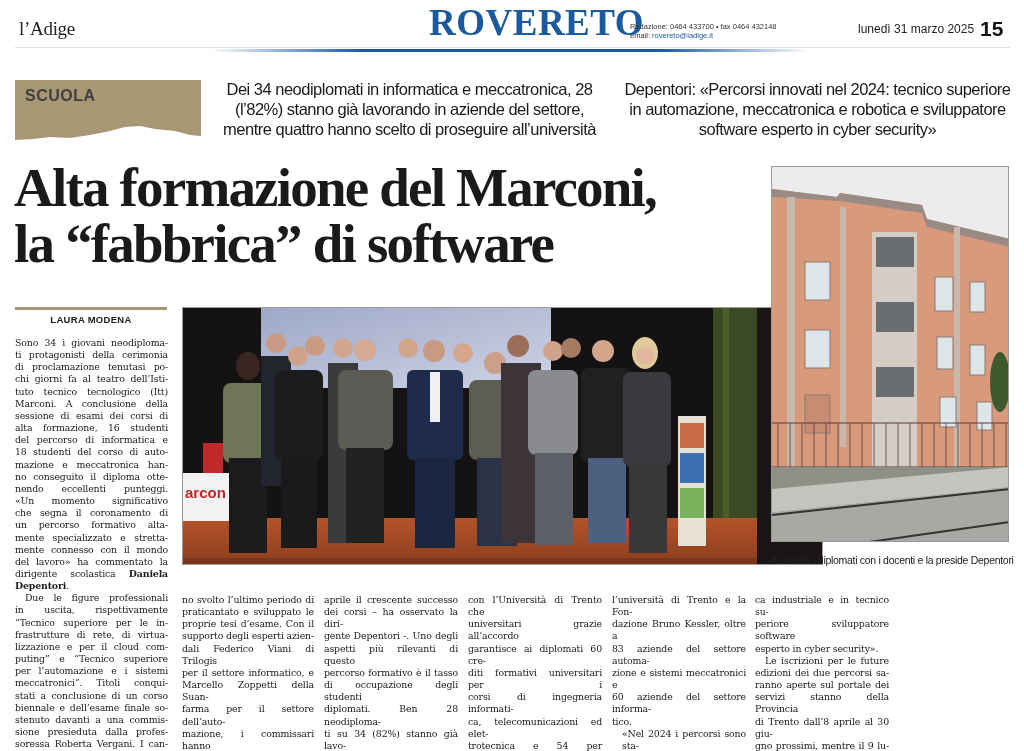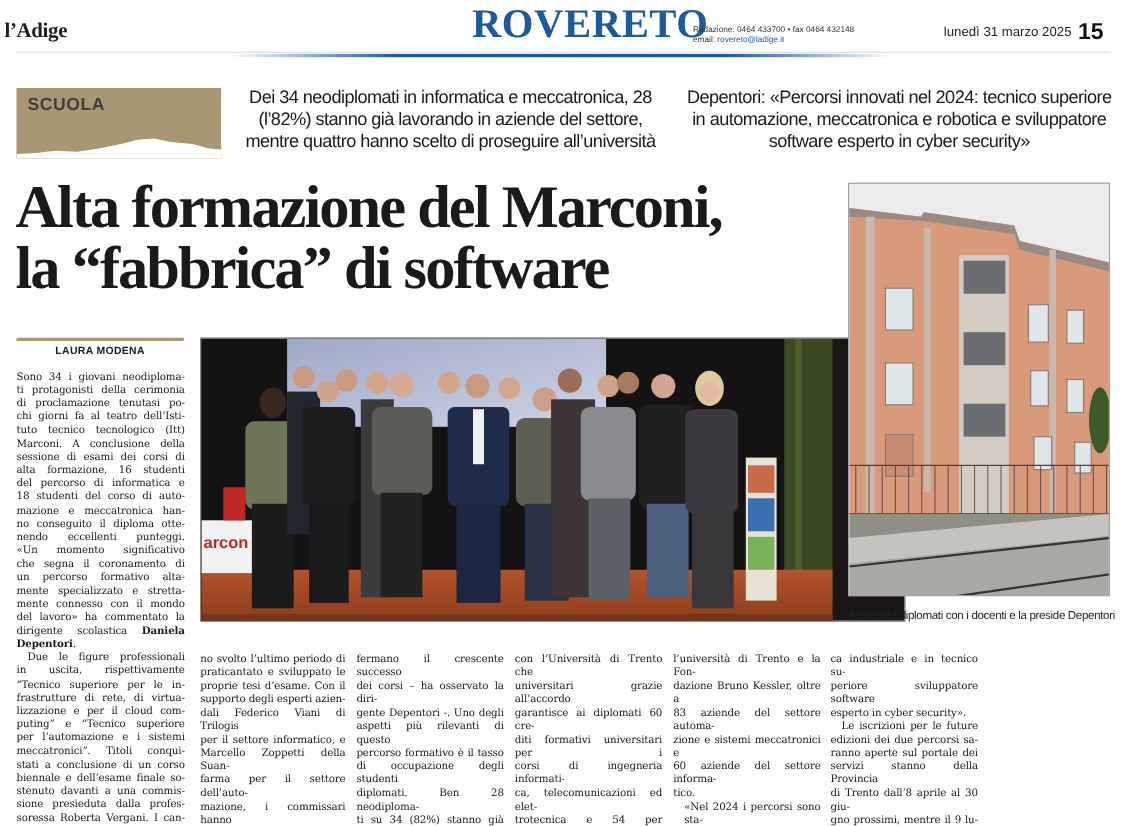--- a/index.html
+++ b/index.html
@@ -1,21 +1,21 @@
 <!DOCTYPE html>
 <html><head>
   <meta charset="utf-8">
   <style>
     * { box-sizing: border-box; margin: 0; padding: 0; }
     html, body { width: 1024px; height: 751px; overflow: hidden; background: #fff; }
     body { position: relative; font-family: "DejaVu Serif", serif; color: #1a1a1a; }
 
     
     .masthead { position: absolute; left: 0; top: 0; width: 1024px; height: 52px; }
-    .brand { position: absolute; left: 4px; top: 18px; font-family: "Liberation Serif", serif; font-weight: bold; font-size: 19px; color: #1f1f1f; letter-spacing: -0.3px; }
+    .brand { position: absolute; left: 19px; top: 18px; font-family: "Liberation Serif", serif; font-weight: normal; font-size: 19px; color: #1f1f1f; letter-spacing: -0.3px; }
     .section-title { position: absolute; left: 429px; top: 3px; font-family: "Liberation Serif", serif; font-weight: bold; font-size: 37px; color: #1c5aa0; letter-spacing: 0.5px; line-height: 40px; }
     .contact { position: absolute; left: 630px; top: 22px; font-family: "Liberation Sans", sans-serif; font-size: 7.5px; line-height: 9px; color: #333; }
     .contact .email { color: #1c5aa0; }
     .date { position: absolute; left: 858px; top: 22px; font-family: "Liberation Sans", sans-serif; font-size: 12px; color: #222; }
     .page-num { position: absolute; left: 980px; top: 17px; font-family: "Liberation Sans", sans-serif; font-weight: bold; font-size: 21px; color: #111; }
     .rule-thin { position: absolute; left: 15px; top: 47px; width: 995px; height: 1px; background: #ddd; }
     .rule-grad { position: absolute; left: 210px; top: 49px; width: 600px; height: 3px;
       background: linear-gradient(to right, rgba(28,90,160,0) 0%, #1c5aa0 25%, #1c5aa0 75%, rgba(28,90,160,0) 100%); }
 
     
@@ -258,21 +258,21 @@
     <span class="line j">praticantato e sviluppato le</span>
     <span class="line j">proprie tesi d’esame. Con il</span>
     <span class="line j">supporto degli esperti azien-</span>
     <span class="line j">dali Federico Viani di Trilogis</span>
     <span class="line j">per il settore informatico, e</span>
     <span class="line j">Marcello Zoppetti della Suan-</span>
     <span class="line j">farma per il settore dell’auto-</span>
     <span class="line j">mazione, i commissari hanno</span>
   </div>
 <div class="col col3">
-    <span class="line j">fermano il crescente successo</span>
+    <span class="line j">aprile il crescente successo</span>
     <span class="line j">dei corsi – ha osservato la diri-</span>
     <span class="line j">gente Depentori -. Uno degli</span>
     <span class="line j">aspetti più rilevanti di questo</span>
     <span class="line j">percorso formativo è il tasso</span>
     <span class="line j">di occupazione degli studenti</span>
     <span class="line j">diplomati. Ben 28 neodiploma-</span>
     <span class="line j">ti su 34 (82%) stanno già lavo-</span>
   </div>
 <div class="col col4">
     <span class="line j">con l’Università di Trento che</span>

